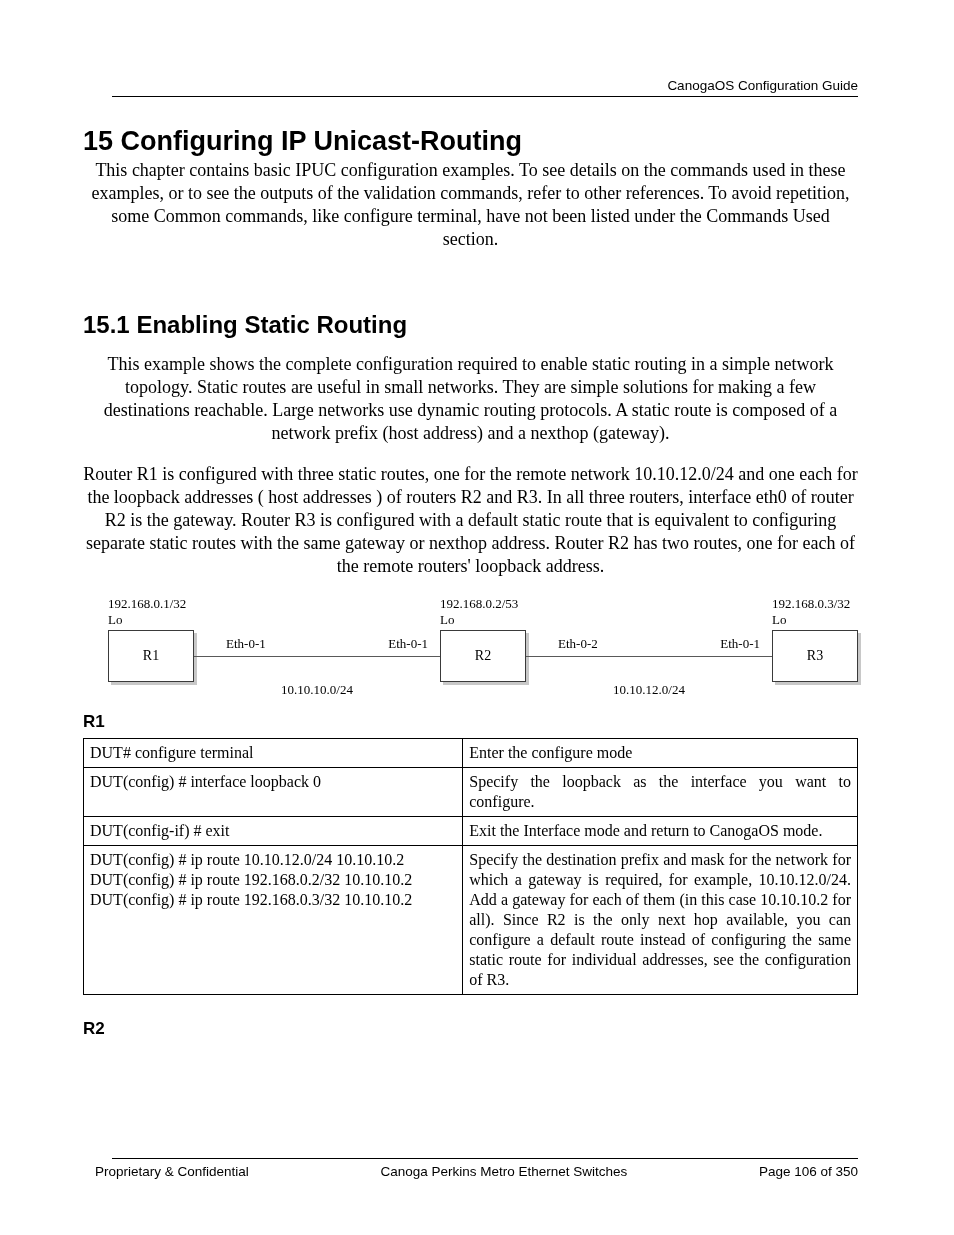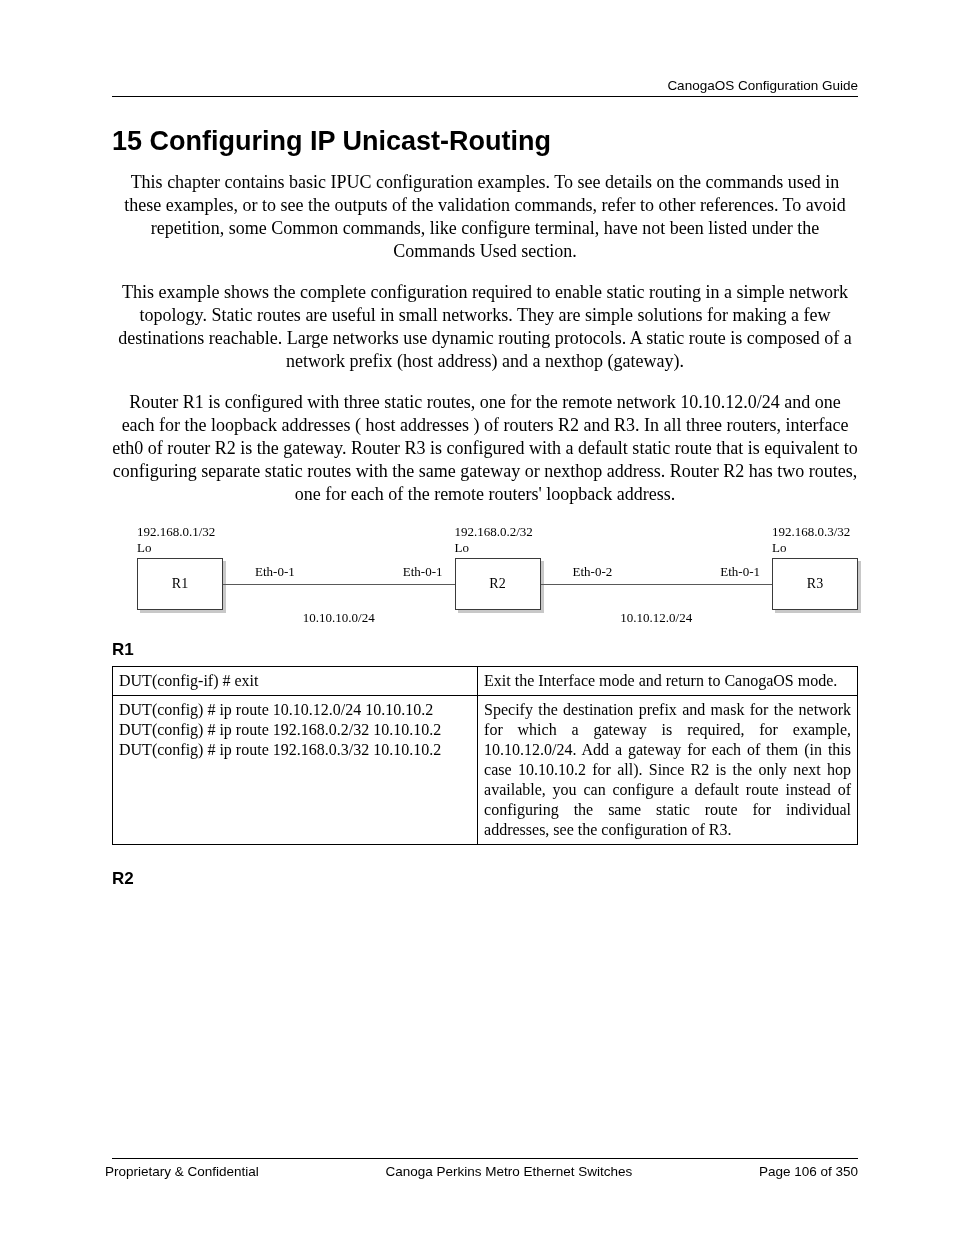--- a/index.html
+++ b/index.html
@@ -8,21 +8,21 @@
     padding: 0;
     background: #fff;
     font-family: "Times New Roman", Times, serif;
     color: #000;
   }
   .page {
     width: 954px;
     height: 1235px;
     position: relative;
     box-sizing: border-box;
-    padding: 74px 96px 0 112px;
+    padding: 74px 96px 0 83px;
   }
   .header-right {
     position: absolute;
     top: 78px;
     right: 96px;
     font-family: Arial, Helvetica, sans-serif;
     font-size: 13.5px;
   }
   .top-rule {
     position: absolute;
@@ -31,21 +31,21 @@
     right: 96px;
     border-top: 1.5px solid #000;
   }
   .content {
     margin-top: 52px;
   }
   h1.chapter {
     font-family: Arial, Helvetica, sans-serif;
     font-weight: bold;
     font-size: 27px;
-    margin: 0 0 14px 0;
+    margin: 0 0 2px 0;
   }
   h2.section {
     font-family: Arial, Helvetica, sans-serif;
     font-weight: bold;
     font-size: 24px;
     margin: 60px 0 14px 0;
   }
   p.body {
     font-size: 18px;
     line-height: 1.28;
@@ -127,21 +127,21 @@
   .footer-rule {
     position: absolute;
     bottom: 76px;
     left: 112px;
     right: 96px;
     border-top: 1.5px solid #000;
   }
   .footer {
     position: absolute;
     bottom: 56px;
-    left: 105px;
+    left: 95px;
     right: 96px;
     display: flex;
     justify-content: space-between;
     font-family: Arial, Helvetica, sans-serif;
     font-size: 13.5px;
     margin-top: 44px;
   }
 </style>
 </head>
 <body>
@@ -149,33 +149,34 @@
 <div class="page">
 
   <div class="header-right">CanogaOS Configuration Guide</div>
   <div class="top-rule"></div>
 
   <div class="content">
 
     <h1 class="chapter">15 Configuring IP Unicast-Routing</h1>
     <p class="body">This chapter contains basic IPUC configuration examples. To see details on the commands used in these examples, or to see the outputs of the validation commands, refer to other references. To avoid repetition, some Common commands, like configure terminal, have not been listed under the Commands Used section.</p>
 
+    <h2 class="section">15.1  Enabling Static Routing</h2>
     <p class="body">This example shows the complete configuration required to enable static routing in a simple network topology. Static routes are useful in small networks. They are simple solutions for making a few destinations reachable. Large networks use dynamic routing protocols. A static route is composed of a network prefix (host address) and a nexthop (gateway).</p>
     <p class="body">Router R1 is configured with three static routes, one for the remote network 10.10.12.0/24 and one each for the loopback addresses   ( host addresses ) of routers R2 and R3. In all three routers, interface eth0 of router R2 is the gateway. Router R3 is configured with a default static route that is equivalent to configuring separate static routes with the same gateway or nexthop address. Router R2 has two routes, one for each of the remote routers' loopback address.</p>
 
     <div class="diagram">
       <div class="diagram-top">
         <div class="dcol" style="width:25px"></div>
         <div class="dcol" style="width:86px">
           <div>192.168.0.1/32</div>
           <div>Lo</div>
         </div>
         <div class="dcol" style="flex:1"></div>
         <div class="dcol" style="width:86px">
-          <div>192.168.0.2/32</div>
+          <div>192.168.0.2/53</div>
           <div>Lo</div>
         </div>
         <div class="dcol" style="flex:1"></div>
         <div class="dcol" style="width:86px">
           <div>192.168.0.3/32</div>
           <div>Lo</div>
         </div>
       </div>
       <div class="diagram-row">
         <div style="width:25px"></div>
@@ -193,20 +194,28 @@
           <div class="eth-right">Eth-0-1</div>
           <div class="subnet">10.10.12.0/24</div>
         </div>
         <div class="router-box">R3</div>
       </div>
     </div>
 
     <h3 class="subhead">R1</h3>
     <table class="cmd">
       <tbody>
+          <tr>
+        <td class="left">DUT# configure terminal</td>
+        <td class="right">Enter the configure mode</td>
+      </tr>
+      <tr>
+        <td class="left">DUT(config) # interface loopback 0</td>
+        <td class="right">Specify the loopback as the interface you want to configure.</td>
+      </tr>
       <tr>
         <td class="left">DUT(config-if) # exit</td>
         <td class="right">Exit the Interface mode and return to CanogaOS mode.</td>
       </tr>
       <tr>
         <td class="left multi-line">DUT(config) # ip route 10.10.12.0/24 10.10.10.2
 DUT(config) # ip route 192.168.0.2/32 10.10.10.2
 DUT(config) # ip route 192.168.0.3/32 10.10.10.2</td>
         <td class="right">Specify the destination prefix and mask for the network for which a gateway is required, for example, 10.10.12.0/24. Add a gateway for each of them (in this case 10.10.10.2 for all). Since R2 is the only next hop available, you can configure a default route instead of configuring the same static route for individual addresses, see the configuration of R3.</td>
       </tr>

